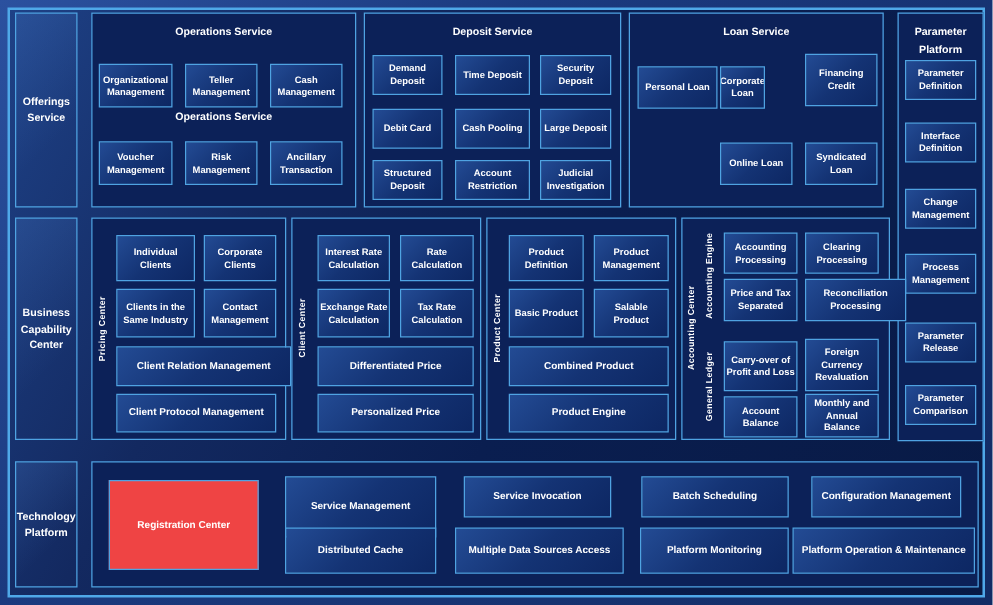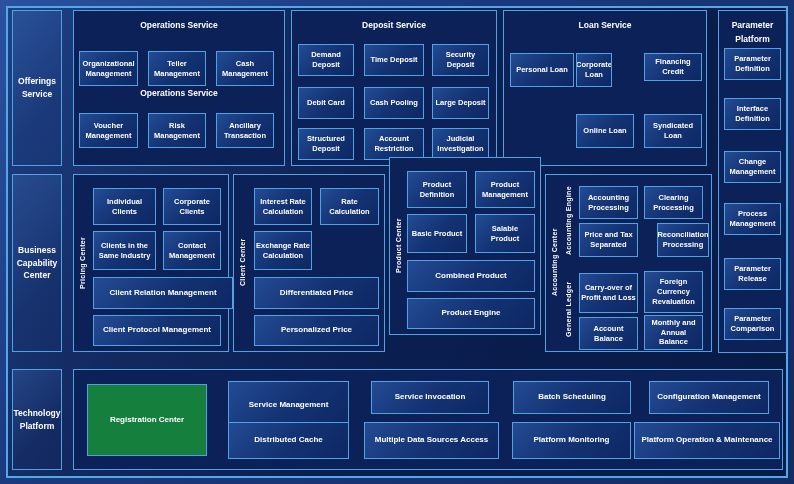--- a/index.html
+++ b/index.html
@@ -36,21 +36,21 @@
   }
   .bx {
     position:absolute;
     border:1px solid #4fa3e2;
     background:linear-gradient(135deg,#234b94 0%,#143374 50%,#0d2763 100%);
     display:flex; align-items:center; justify-content:center;
     text-align:center; font-weight:bold; font-size:7.5px; line-height:1.3;
     padding:1px; overflow:hidden;
   }
   .bx.big { font-size:8px; }
-  .bx.flat { background:#15803d; }
+  .bx.flat { background:#ef4444; }
   .vlabel {
     position:absolute;
     writing-mode:vertical-rl; transform:rotate(180deg);
     display:flex; align-items:center; justify-content:center;
     font-weight:bold; font-size:7px; text-align:center; line-height:1;
     letter-spacing:0.3px;
   }
 </style>
 </head>
 <body>
@@ -80,21 +80,21 @@
   <div class="bx" style="left:6px;top:117px;width:56px;height:32px">Structured Deposit</div>
   <div class="bx" style="left:140px;top:76px;width:57px;height:32px">Large Deposit</div>
   <div class="bx" style="left:72px;top:117px;width:60px;height:32px">Account Restriction</div>
   <div class="bx" style="left:140px;top:117px;width:57px;height:32px">Judicial Investigation</div>
 </div>
 
 <div class="panel" style="left:503px;top:10px;width:204px;height:156px">
   <div class="ptitle" style="top:9px">Loan Service</div>
   <div class="bx" style="left:6px;top:42px;width:64px;height:34px">Personal Loan</div>
   <div class="bx" style="left:72px;top:42px;width:36px;height:34px">Corporate Loan</div>
-  <div class="bx" style="left:140px;top:42px;width:58px;height:28px">Financing Credit</div>
+  <div class="bx" style="left:140px;top:32px;width:58px;height:42px">Financing Credit</div>
   <div class="bx" style="left:72px;top:103px;width:58px;height:34px">Online Loan</div>
   <div class="bx" style="left:140px;top:103px;width:58px;height:34px">Syndicated Loan</div>
 </div>
 
 <div class="panel" style="left:718px;top:10px;width:69px;height:343px">
   <div class="ptitle" style="top:7px;padding:0 6px;line-height:1.7">Parameter Platform</div>
   <div class="bx" style="left:5px;top:37px;width:57px;height:32px">Parameter Definition</div>
   <div class="bx" style="left:5px;top:87px;width:57px;height:32px">Interface Definition</div>
   <div class="bx" style="left:5px;top:140px;width:57px;height:32px">Change Management</div>
   <div class="bx" style="left:5px;top:192px;width:57px;height:32px">Process Management</div>
@@ -112,41 +112,42 @@
   <div class="bx" style="left:89px;top:56px;width:58px;height:39px">Contact Management</div>
   <div class="bx big" style="left:19px;top:102px;width:140px;height:32px">Client Relation Management</div>
   <div class="bx big" style="left:19px;top:140px;width:128px;height:31px">Client Protocol Management</div>
 </div>
 
 <div class="panel" style="left:233px;top:174px;width:152px;height:178px">
   <div class="vlabel" style="left:1px;top:0;width:15px;height:175px">Client Center</div>
   <div class="bx" style="left:20px;top:13px;width:58px;height:37px">Interest Rate Calculation</div>
   <div class="bx" style="left:86px;top:13px;width:59px;height:37px">Rate Calculation</div>
   <div class="bx" style="left:20px;top:56px;width:58px;height:39px">Exchange Rate Calculation</div>
+  <div class="bx" style="left:86px;top:56px;width:59px;height:39px">Tax Rate Calculation</div>
   <div class="bx big" style="left:20px;top:102px;width:125px;height:32px">Differentiated Price</div>
   <div class="bx big" style="left:20px;top:140px;width:125px;height:31px">Personalized Price</div>
 </div>
 
-<div class="panel" style="left:389px;top:157px;width:152px;height:178px">
+<div class="panel" style="left:389px;top:174px;width:152px;height:178px">
   <div class="vlabel" style="left:1px;top:0;width:15px;height:175px">Product Center</div>
   <div class="bx" style="left:17px;top:13px;width:60px;height:37px">Product Definition</div>
   <div class="bx" style="left:85px;top:13px;width:60px;height:37px">Product Management</div>
   <div class="bx" style="left:17px;top:56px;width:60px;height:39px">Basic Product</div>
   <div class="bx" style="left:85px;top:56px;width:60px;height:39px">Salable Product</div>
   <div class="bx big" style="left:17px;top:102px;width:128px;height:32px">Combined Product</div>
   <div class="bx big" style="left:17px;top:140px;width:128px;height:31px">Product Engine</div>
 </div>
 
 <div class="panel" style="left:545px;top:174px;width:167px;height:178px">
   <div class="vlabel" style="left:1px;top:0;width:14px;height:175px">Accounting Center</div>
   <div class="vlabel" style="left:15px;top:4px;width:14px;height:84px">Accounting Engine</div>
   <div class="bx" style="left:33px;top:11px;width:59px;height:33px">Accounting Processing</div>
   <div class="bx" style="left:98px;top:11px;width:59px;height:33px">Clearing Processing</div>
   <div class="bx" style="left:33px;top:48px;width:59px;height:34px">Price and Tax Separated</div>
-  <div class="bx" style="left:111px;top:48px;width:52px;height:34px">Reconciliation Processing</div>
+  <div class="bx" style="left:98px;top:48px;width:81px;height:34px">Reconciliation Processing</div>
   <div class="vlabel" style="left:15px;top:94px;width:14px;height:80px">General Ledger</div>
   <div class="bx" style="left:33px;top:98px;width:59px;height:40px">Carry-over of Profit and Loss</div>
   <div class="bx" style="left:98px;top:96px;width:59px;height:42px">Foreign Currency Revaluation</div>
   <div class="bx" style="left:33px;top:142px;width:59px;height:33px">Account Balance</div>
   <div class="bx" style="left:98px;top:140px;width:59px;height:35px">Monthly and Annual Balance</div>
 </div>
 
 <div class="lblbox" style="left:12px;top:369px;width:50px;height:101px">Technology Platform</div>
 
 <div class="panel" style="left:73px;top:369px;width:710px;height:101px">

